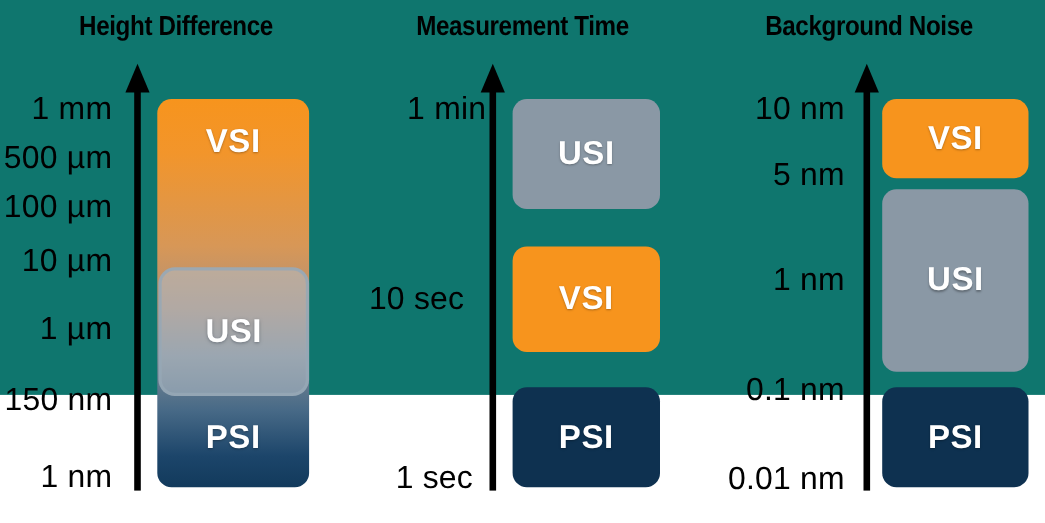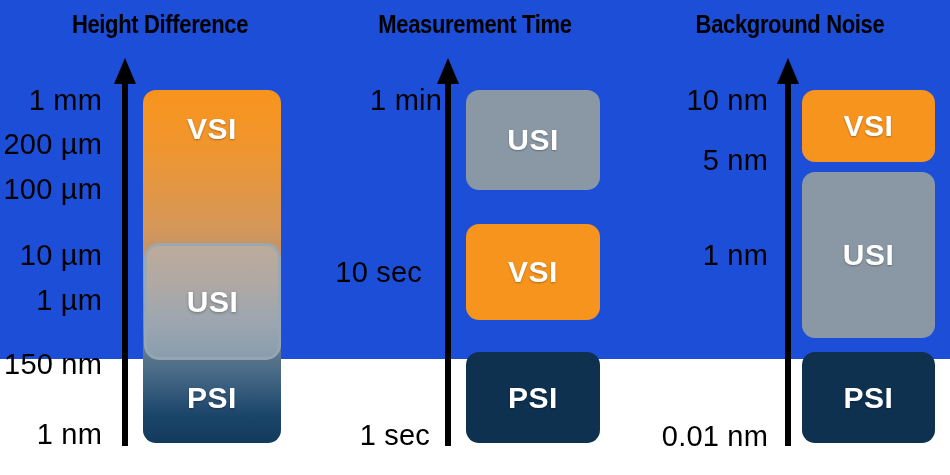--- a/index.html
+++ b/index.html
@@ -10,21 +10,21 @@
   body {
     width: 950px;
     height: 475px;
     font-family: "Liberation Sans", sans-serif;
     overflow: hidden;
   }
   #stage {
     position: relative;
     width: 950px;
     height: 359px;
-    background: #1d4ed8;
+    background: #0f766e;
   }
 
   
   .panel {
     position: absolute;
     top: 0;
     height: 475px;
   }
   #panel-height      { left: 0px;   width: 320px; }
   #panel-time        { left: 320px; width: 310px; }
@@ -132,23 +132,23 @@
   <div class="panel" id="panel-height">
 
     <div class="panel-title">Height Difference</div>
 
     <div class="axis" style="left:112px;">
       <div class="head"></div>
       <div class="shaft"></div>
     </div>
 
     <div class="tick" style="right:218px; top:100px;">1 mm</div>
-    <div class="tick" style="right:218px; top:144px;">200 µm</div>
+    <div class="tick" style="right:218px; top:144px;">500 µm</div>
     <div class="tick" style="right:218px; top:189px;">100 µm</div>
-    <div class="tick" style="right:218px; top:238px;margin-top:17px;">10 µm</div>
+    <div class="tick" style="right:218px; top:238px;">10 µm</div>
     <div class="tick" style="right:218px; top:300px;">1 µm</div>
     <div class="tick" style="right:218px; top:364px;">150 nm</div>
     <div class="tick" style="right:218px; top:434px;">1 nm</div>
 
     <div class="box" id="hd-gradient" style="left:143px; top:90px; width:138px; height:353px;">
       <div class="box-label" style="top:22px;">VSI</div>
       <div class="box-label" style="bottom:28px;">PSI</div>
     </div>
 
     <div class="box" id="hd-usi-overlay" style="left:144px; top:243px; width:137px; height:117px;">
@@ -187,20 +187,21 @@
     <div class="panel-title">Background Noise</div>
 
     <div class="axis" style="left:145px;">
       <div class="head"></div>
       <div class="shaft"></div>
     </div>
 
     <div class="tick" style="right:182px; top:100px;">10 nm</div>
     <div class="tick" style="right:182px; top:160px;">5 nm</div>
     <div class="tick" style="right:182px; top:255px;">1 nm</div>
+    <div class="tick" style="right:182px; top:355px;">0.1 nm</div>
     <div class="tick" style="right:182px; top:436px;">0.01 nm</div>
 
     <div class="box box-solid-vsi" style="left:172px; top:90px; width:133px; height:72px;">
       <div class="box-label lbl-mid">VSI</div>
     </div>
 
     <div class="box box-solid-usi" style="left:172px; top:172px; width:133px; height:166px;">
       <div class="box-label lbl-mid">USI</div>
     </div>
 

